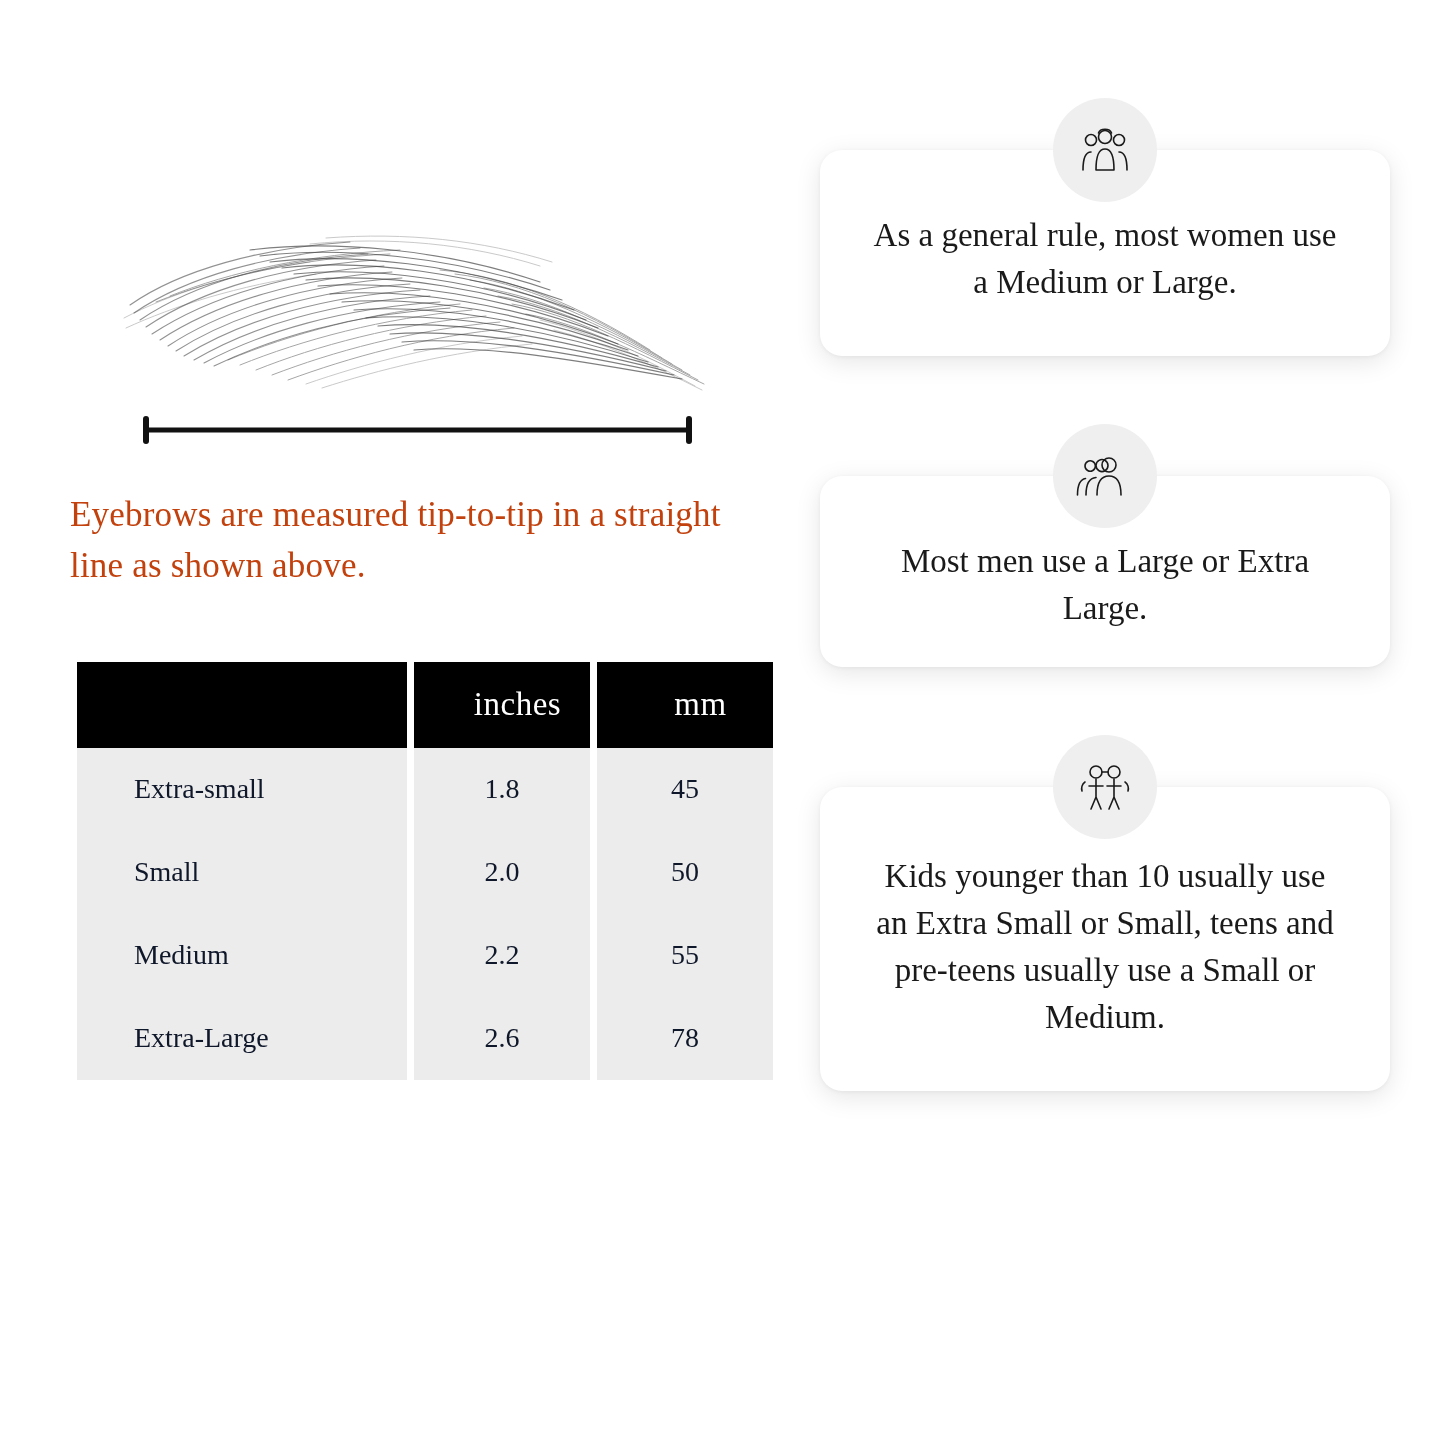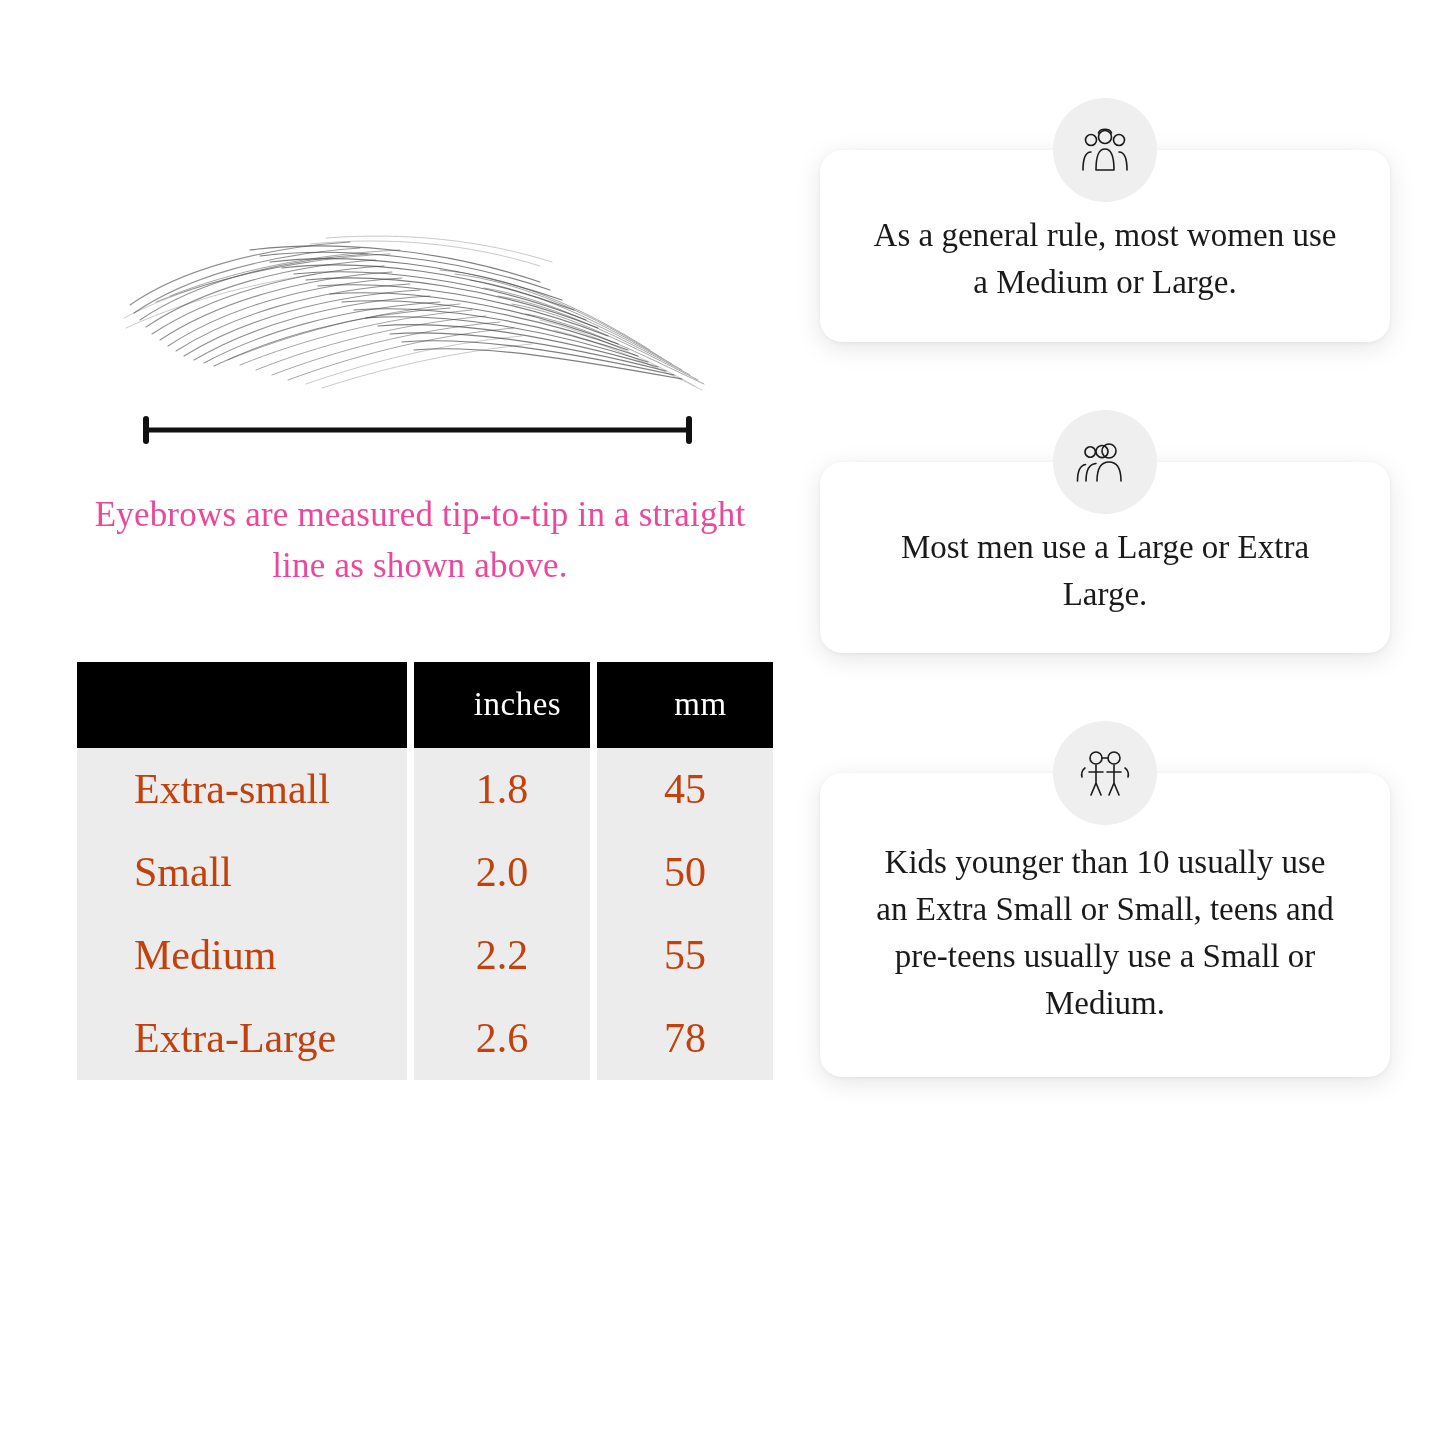--- a/index.html
+++ b/index.html
@@ -43,22 +43,21 @@
     left: 70px;
     top: 265px;
     width: 555px;
     height: 30px;
   }
 
   .caption {
     margin-top: 20px;
     font-size: 35px;
     line-height: 1.45;
-    text-align: center;
-    color: #ec4899;
+    color: #c2410c;
     width: 700px;
     letter-spacing: 0.2px;
   }
 
   
   .size-table {
     margin-top: 70px;
     width: 696px;
     border-collapse: separate;
     border-spacing: 7px 0;
@@ -72,23 +71,23 @@
     height: 84px;
     vertical-align: middle;
     letter-spacing: 0.5px;
     padding-left: 32px;
   }
   .size-table th.blank-head {
     background: #000000;
   }
   .size-table td {
     background: #ececec;
-    font-size: 42px;
+    font-size: 28px;
     height: 81px;
-    color: #c2410c;
+    color: #0f172a;
   }
   .size-table td.name {
     text-align: left;
     padding-left: 57px;
   }
   .size-table td.num {
     text-align: center;
   }
   .col-name { width: 330px; }
   .col-in { width: 176px; }
@@ -124,21 +123,21 @@
     top: -52px;
     width: 104px;
     height: 104px;
     border-radius: 50%;
     background: #efefef;
     display: flex;
     align-items: center;
     justify-content: center;
     z-index: 2;
   }
-  .card-1 .card-box { padding-top: 62px; padding-bottom: 36px; }
+  .card-1 .card-box { padding-top: 62px; padding-bottom: 50px; }
   .card-2 .card-box { padding-top: 62px; padding-bottom: 36px; }
   .card-3 .card-box { padding-top: 66px; padding-bottom: 50px; }
 </style>
 </head>
 <body>
 
 <div class="page">
 
   <div class="left-col">
 

